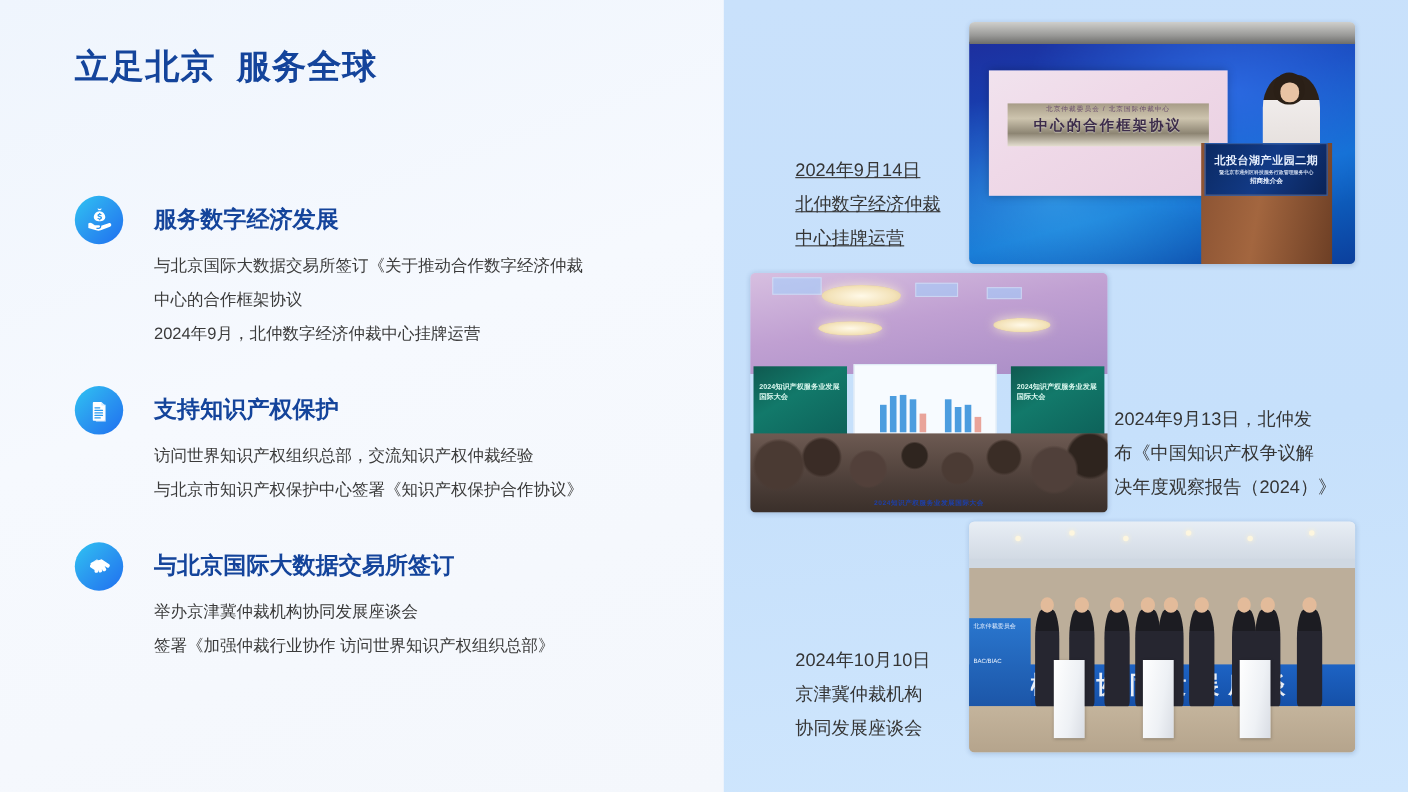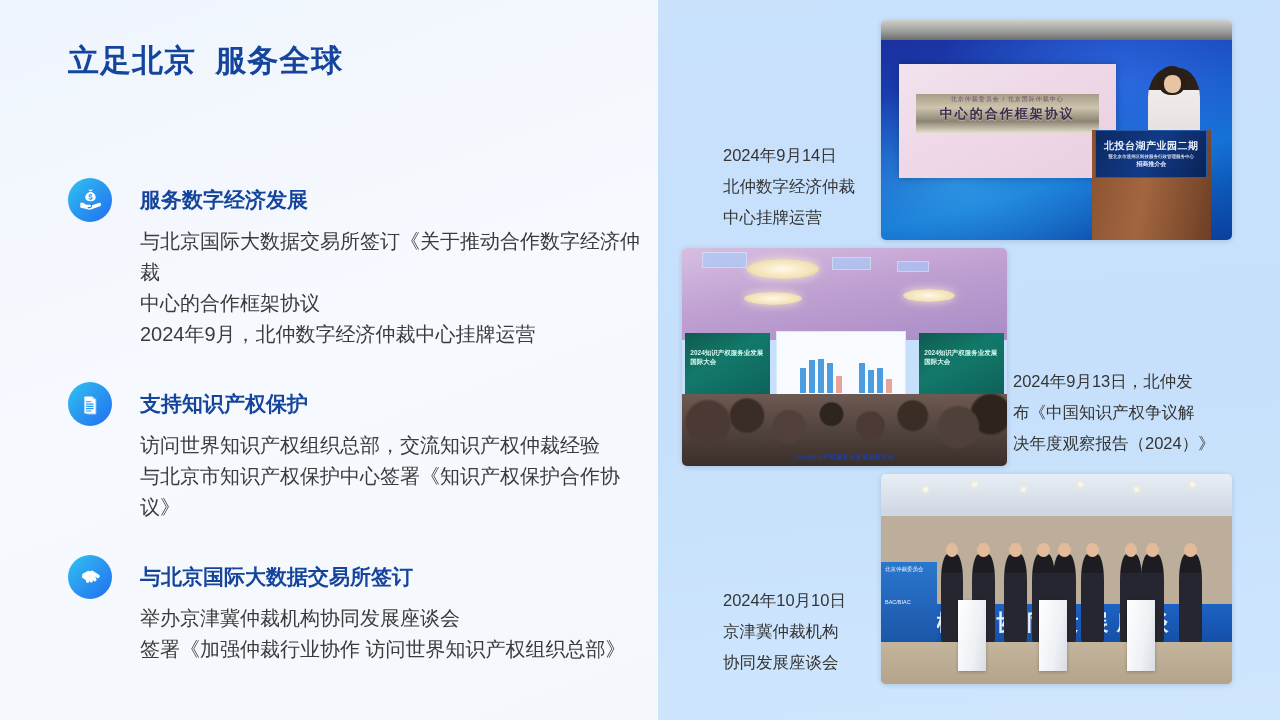--- a/index.html
+++ b/index.html
@@ -36,42 +36,42 @@
   }
   .sec-icon svg { width: 25px; height: 25px; display: block; }
   .sec-head {
     margin-left: 72px;
     font-size: 21px; font-weight: bold;
     color: #14449b; line-height: 44px;
     white-space: nowrap;
   }
   .sec-body {
     margin-left: 72px; margin-top: 4px;
-    font-size: 20px; line-height: 31px;
+    font-size: 15px; line-height: 31px;
     color: #3b3b3b; white-space: pre-line;
   }
   
   #right-panel {
     position: absolute; left: 658px; top: 0;
     width: 622px; height: 720px;
     background: linear-gradient(175deg, #c9e1fb 0%, #c6e0fb 55%, #cfe6fd 100%);
   }
   .photo {
     position: absolute; overflow: hidden;
     border-radius: 5px;
     box-shadow: 0 1px 5px rgba(30,60,110,0.20);
   }
   .cap {
     position: absolute;
     font-size: 16.5px; line-height: 31px;
     color: #353535; white-space: pre-line;
   }
   
   #photo-1 { left: 881px; top: 20px; width: 351px; height: 220px; }
-  #cap-1   { left: 723px; top: 140px; width: 160px; }
+  #cap-1   { left: 723px; top: 140px; width: 160px; text-decoration: underline; }
   
   #photo-2 { left: 682px; top: 248px; width: 325px; height: 218px; }
   #cap-2   { left: 1013px; top: 366px; width: 230px; }
   
   #photo-3 { left: 881px; top: 474px; width: 351px; height: 210px; }
   #cap-3   { left: 723px; top: 585px; width: 165px; }
 
   
   .ph { position: absolute; inset: 0; }
   

